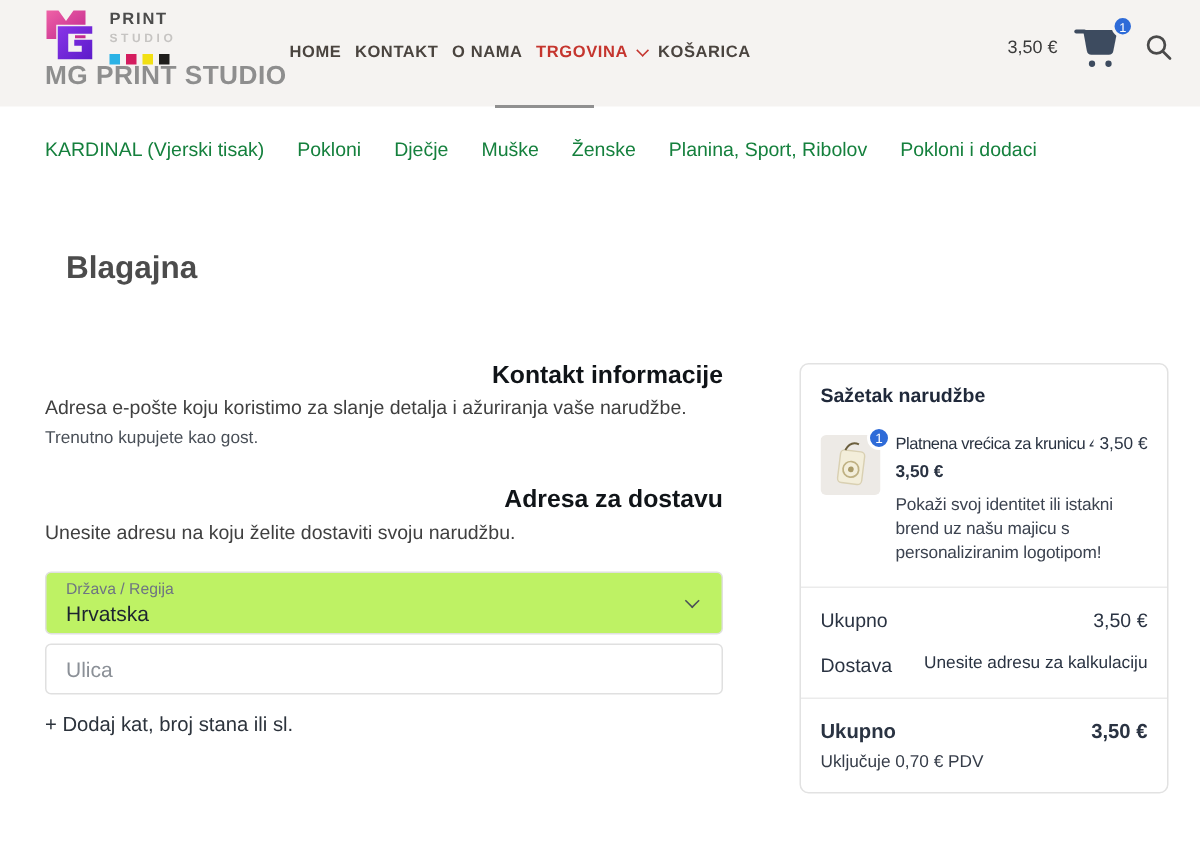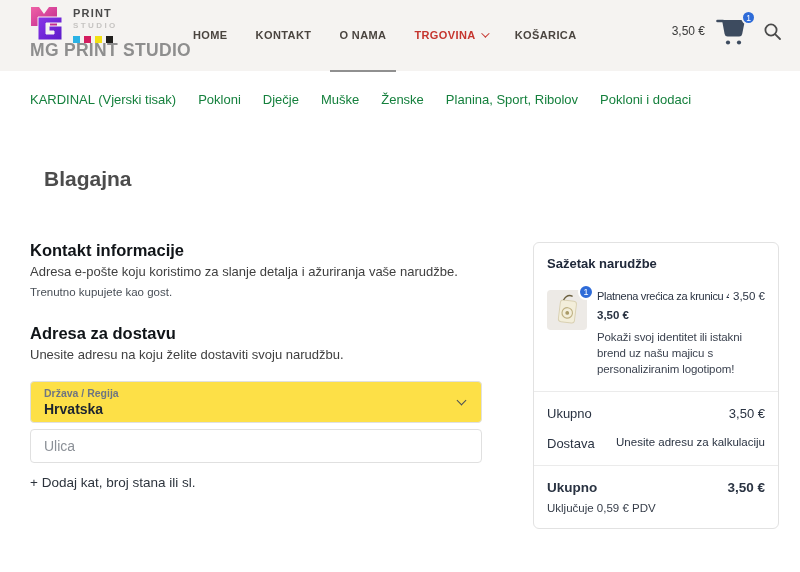--- a/index.html
+++ b/index.html
@@ -14,21 +14,21 @@
   .logo-print { font-size:11px; font-weight:bold; color:#4b4b4b; letter-spacing:1.2px; line-height:11px; margin-top:2px; }
   .logo-studio { font-size:8px; color:#c6c4c2; font-weight:bold; letter-spacing:2.4px; line-height:9px; margin-top:2px; }
   .cmyk { display:flex; gap:4px; margin-top:6px; }
   .cmyk i { width:7px; height:7px; display:block; }
   .cmyk i:nth-child(1){ background:#2bb2e5; }
   .cmyk i:nth-child(2){ background:#d41d5f; }
   .cmyk i:nth-child(3){ background:#f2e013; }
   .cmyk i:nth-child(4){ background:#1f1e1c; }
   .site-title { position:absolute; left:30px; top:40px; font-size:17.5px; font-weight:bold; color:#8e8e8e; letter-spacing:0.3px; }
 
-  .main-nav { position:absolute; left:193px; top:29px; display:flex; gap:28px; align-items:flex-end; }
+  .main-nav { position:absolute; left:193px; top:29px; display:flex; gap:9px; align-items:flex-end; }
   .main-nav .nav-item { font-size:11px; font-weight:bold; color:#4a443f; letter-spacing:0.4px; cursor:pointer; display:flex; align-items:center; gap:5px; }
   .main-nav .nav-item.active { color:#c5352e; }
   .chev { width:6px; height:6px; border-right:1.6px solid #c5352e; border-bottom:1.6px solid #c5352e; transform:rotate(45deg) translateY(-2px); display:inline-block; }
   .nav-underline { position:absolute; left:330px; top:70px; width:66px; height:2px; background:#909090; }
 
   .cart-area { position:absolute; right:18px; top:15px; display:flex; align-items:center; }
   .cart-total { font-size:12px; color:#3a3a3a; margin-right:9px; }
   .cart-wrap { position:relative; width:36px; height:32px; cursor:pointer; }
   .badge { position:absolute; top:-5px; right:-6px; width:15px; height:15px; background:#2e6bd8; color:#fff;
     border:2px solid #f5f3f1; border-radius:50%; font-size:8.5px; display:flex; align-items:center; justify-content:center; }
@@ -36,31 +36,31 @@
 
   
   .catnav { position:absolute; left:30px; top:92px; display:flex; gap:22px; }
   .catnav span { font-size:13px; color:#15803d; cursor:pointer; white-space:nowrap; }
 
   
   .page-title { position:absolute; left:44px; top:167px; font-size:21px; font-weight:bold; color:#4c4c4c; }
 
   
   .form-col { position:absolute; left:30px; top:240px; width:452px; }
-  .sec-heading { font-size:16.5px; font-weight:bold; color:#101418; line-height:20px; }
+  .sec-heading { font-size:16.5px; font-weight:bold; color:#101418; line-height:20px;text-align:right; }
   .sec-desc { margin-top:4px; font-size:13px; color:#404040; line-height:16px; }
   .txt-input { margin-top:6px; width:100%; height:36px; border:1px solid #e0e0e0; border-radius:4px;
     padding:0 13px; font-size:14px; color:#222; background:#fff; outline:none; font-family:"Liberation Sans",sans-serif; }
   .txt-input::placeholder { color:#8b9097; opacity:1; }
   .guest-note { margin-top:6px; font-size:11.5px; color:#494f57; }
   .ship-heading { margin-top:25px; }
   .name-row { display:flex; gap:12px; margin-top:8px; }
   .name-row .txt-input { margin-top:0; flex:1; height:34px; }
   .select-box { margin-top:18px; width:100%; height:42px; border:1px solid #e0e0e0; border-radius:4px;
-    position:relative; cursor:pointer; background:#fde047;font-weight:bold; }
+    position:relative; cursor:pointer; background:#bef264; }
   .select-label { position:absolute; left:13px; top:5px; font-size:10.5px; color:#6e7582; }
   .select-value { position:absolute; left:13px; top:19px; font-size:14px; color:#1c2430; }
   .select-chev { position:absolute; right:16px; top:15px; width:7px; height:7px;
     border-right:1.6px solid #4a4f57; border-bottom:1.6px solid #4a4f57; transform:rotate(45deg); }
   .street-input { margin-top:6px; height:34px; }
   .add-line { margin-top:12px; font-size:13.5px; color:#2c333c; cursor:pointer; }
 
   
   .summary-card { position:absolute; left:533px; top:242px; width:246px; min-height:268px;
     border:1px solid #e2e2e2; border-radius:6px; background:#fff; padding:13px 0 14px; }
@@ -222,17 +222,17 @@
       </div>
     </div>
 
     <hr class="card-divider">
 
     <div class="card-pad">
       <div class="sum-row total-row">
         <span>Ukupno</span>
         <span>3,50 €</span>
       </div>
-      <div class="tax-note">Uključuje 0,59 € PDV</div>
+      <div class="tax-note">Uključuje 0,70 € PDV</div>
     </div>
   </aside>
 
 </div>
 
 </body></html>

